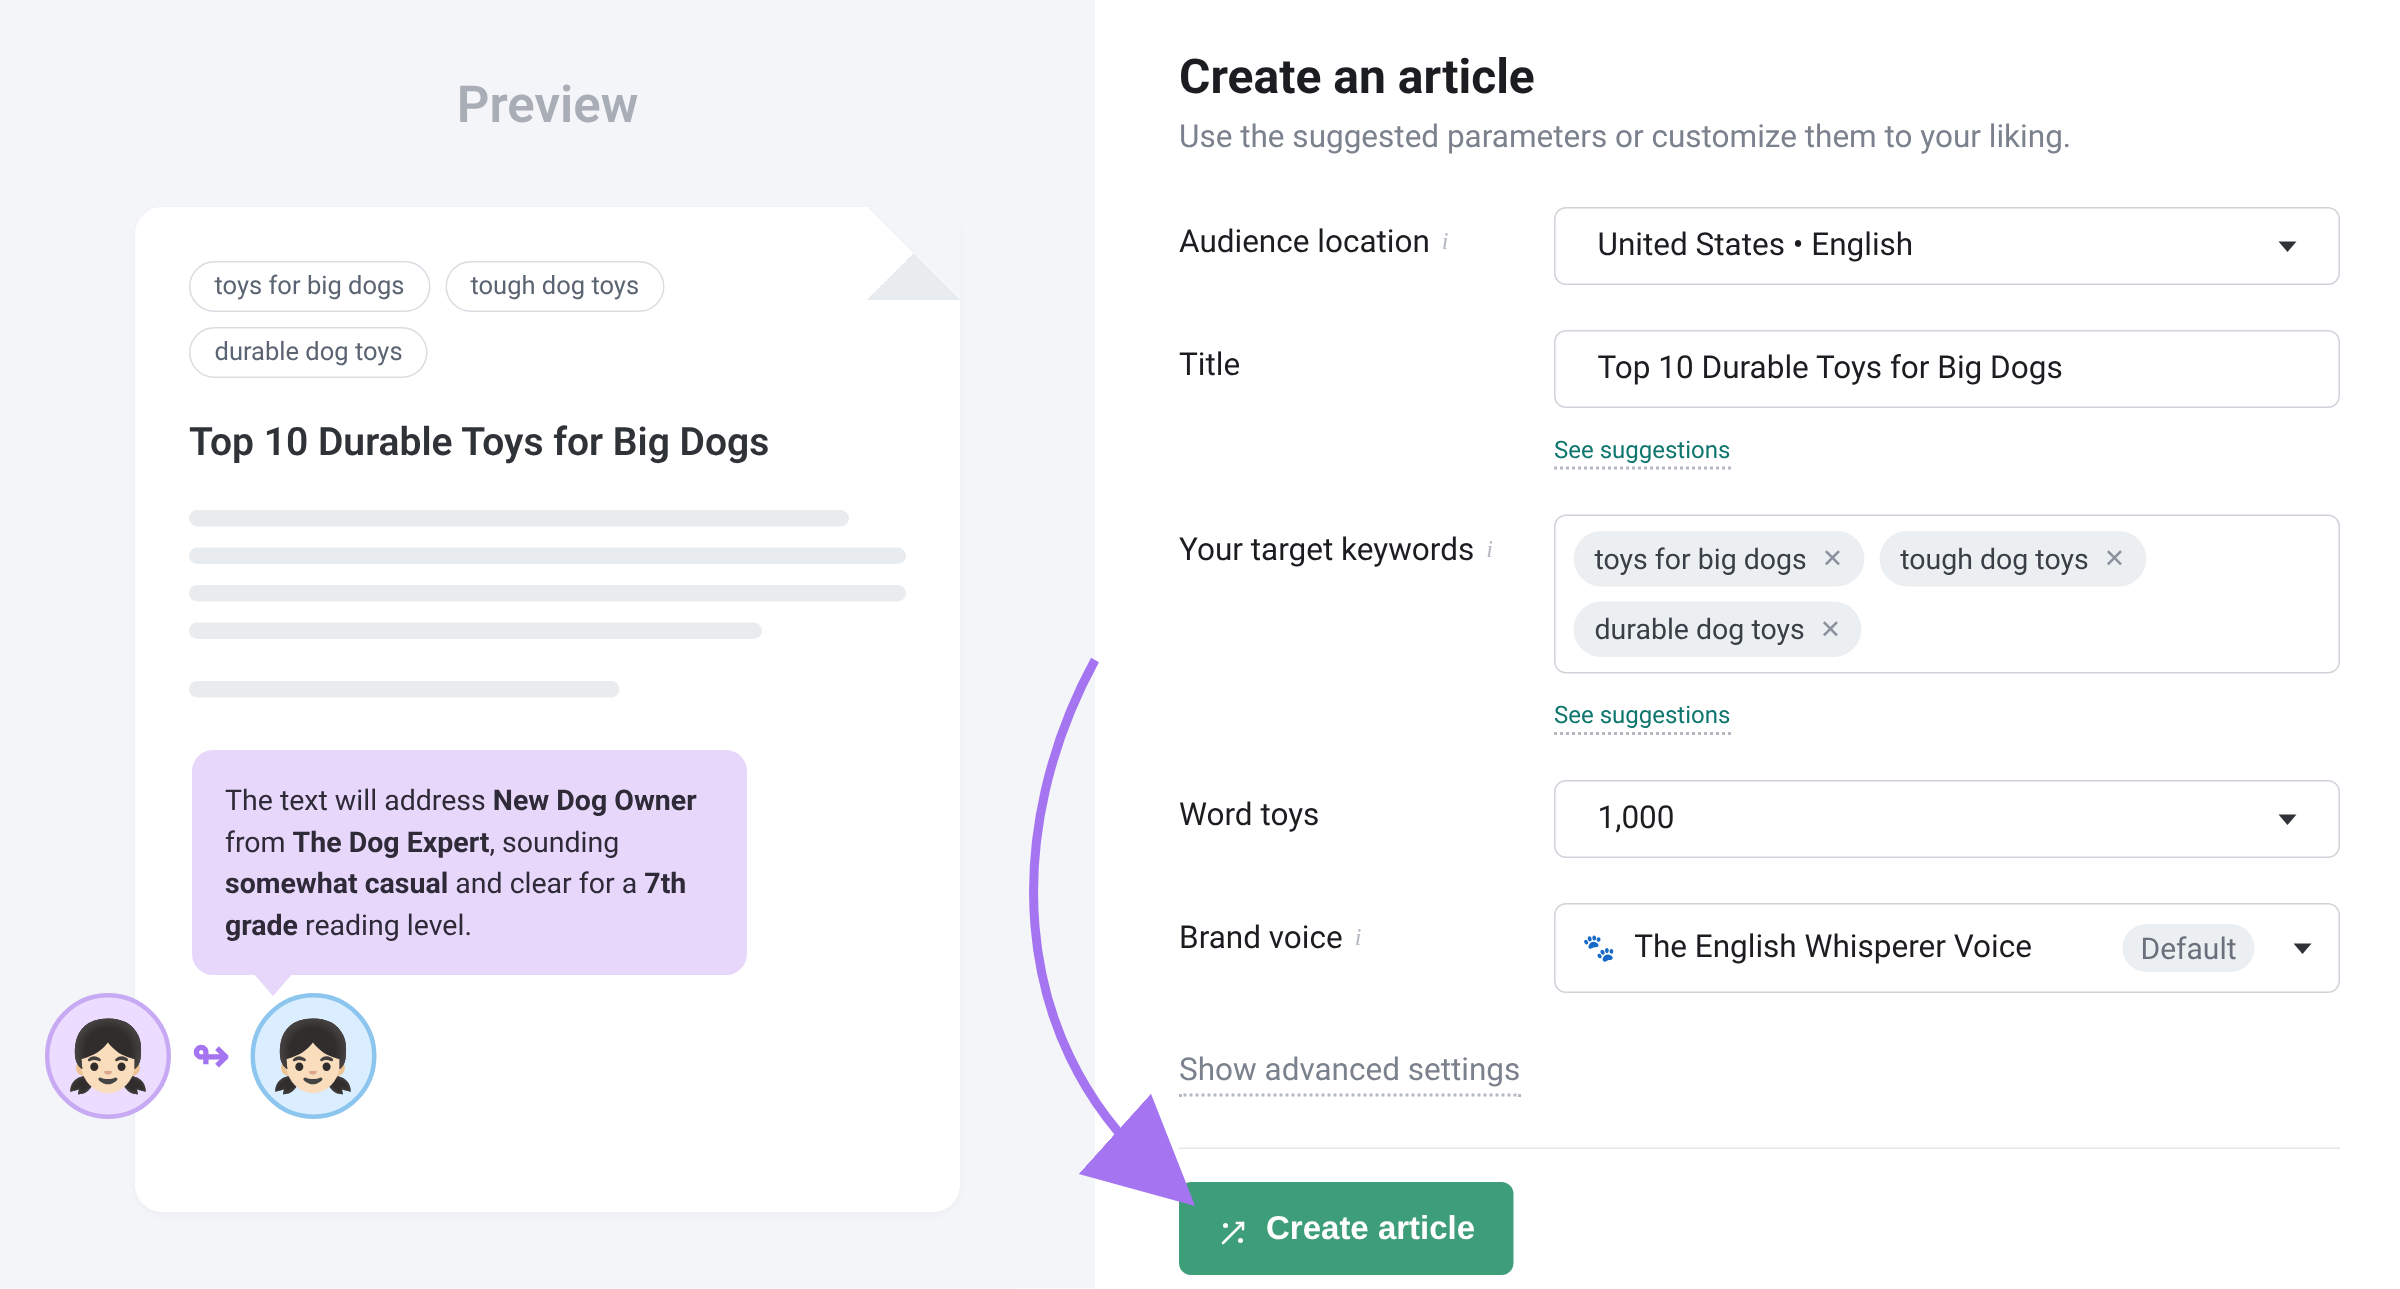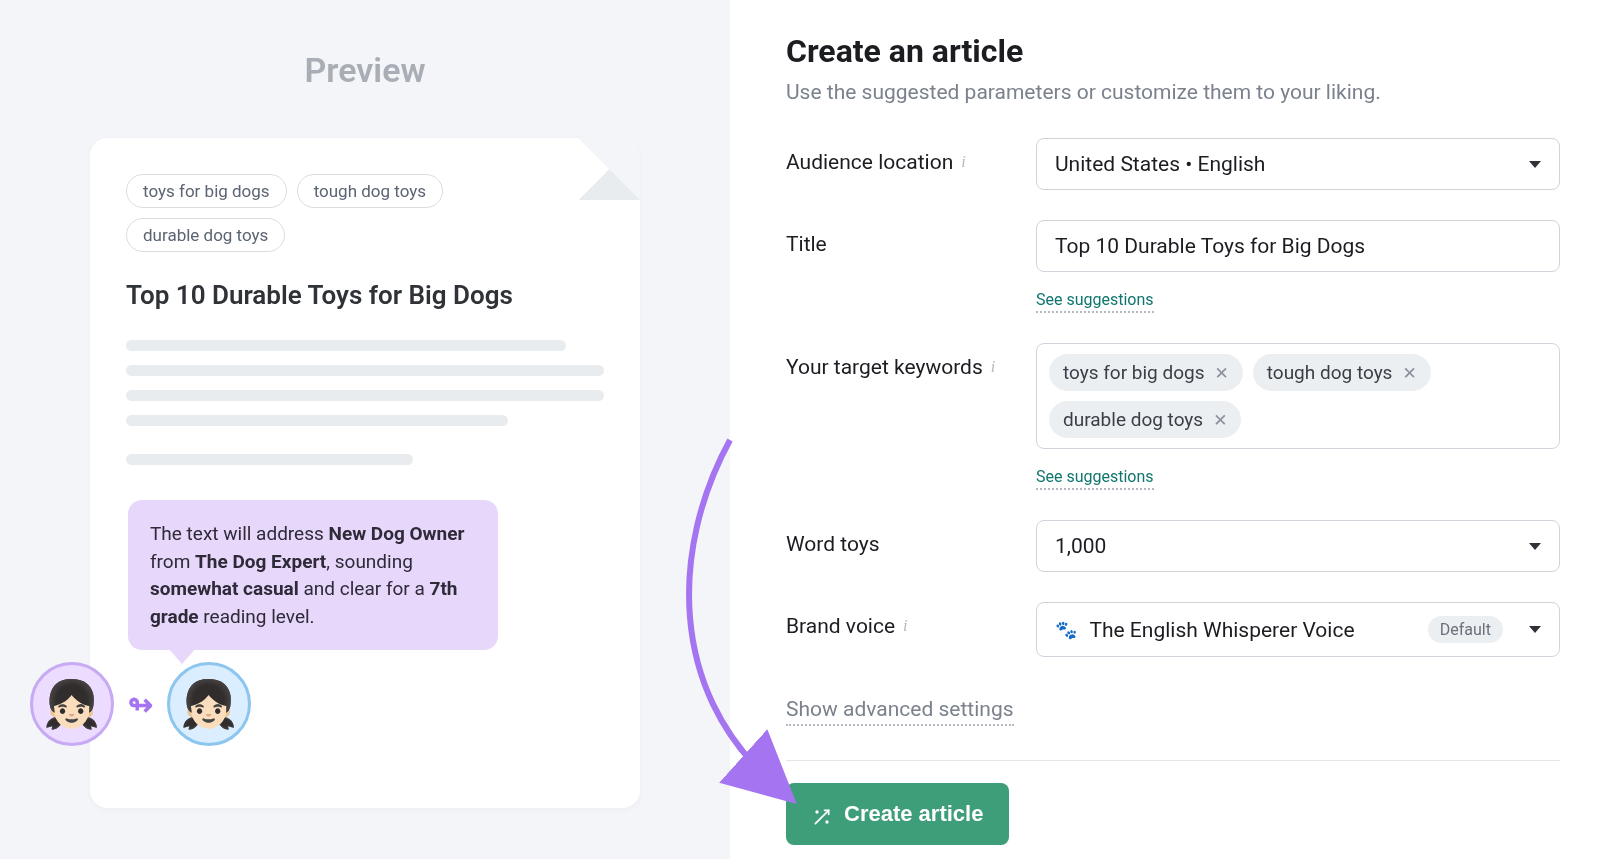--- a/index.html
+++ b/index.html
@@ -160,21 +160,21 @@
     color: #b4b9c1;
     font-size: 16px;
     font-style: italic;
     font-family: Georgia, serif;
   }
   .form-field { flex: 1; }
   .select-box, .input-box {
     width: 100%;
     border: 1px solid #d0d4da;
     border-radius: 8px;
-    padding: 13px 18px;
+    padding: 13px 28px;
     font-size: 21px;
     color: #1b1d21;
     background: #fff;
     display: flex;
     align-items: center;
     justify-content: space-between;
   }
   .chevron {
     width: 0; height: 0;
     border-left: 6px solid transparent;
@@ -219,21 +219,21 @@
     background: #fff;
     display: flex;
     align-items: center;
     gap: 12px;
   }
   .brand-select .paw { font-size: 18px; }
   .default-badge {
     margin-left: auto;
     background: #eceff2;
     color: #6a717c;
-    font-size: 16px;
+    font-size: 20px;
     padding: 4px 12px;
     border-radius: 999px;
   }
   .advanced-link {
     font-size: 21px;
     color: #7b828d;
     border-bottom: 2px dotted #b4b9c1;
     padding-bottom: 3px;
     cursor: pointer;
     display: inline-block;

